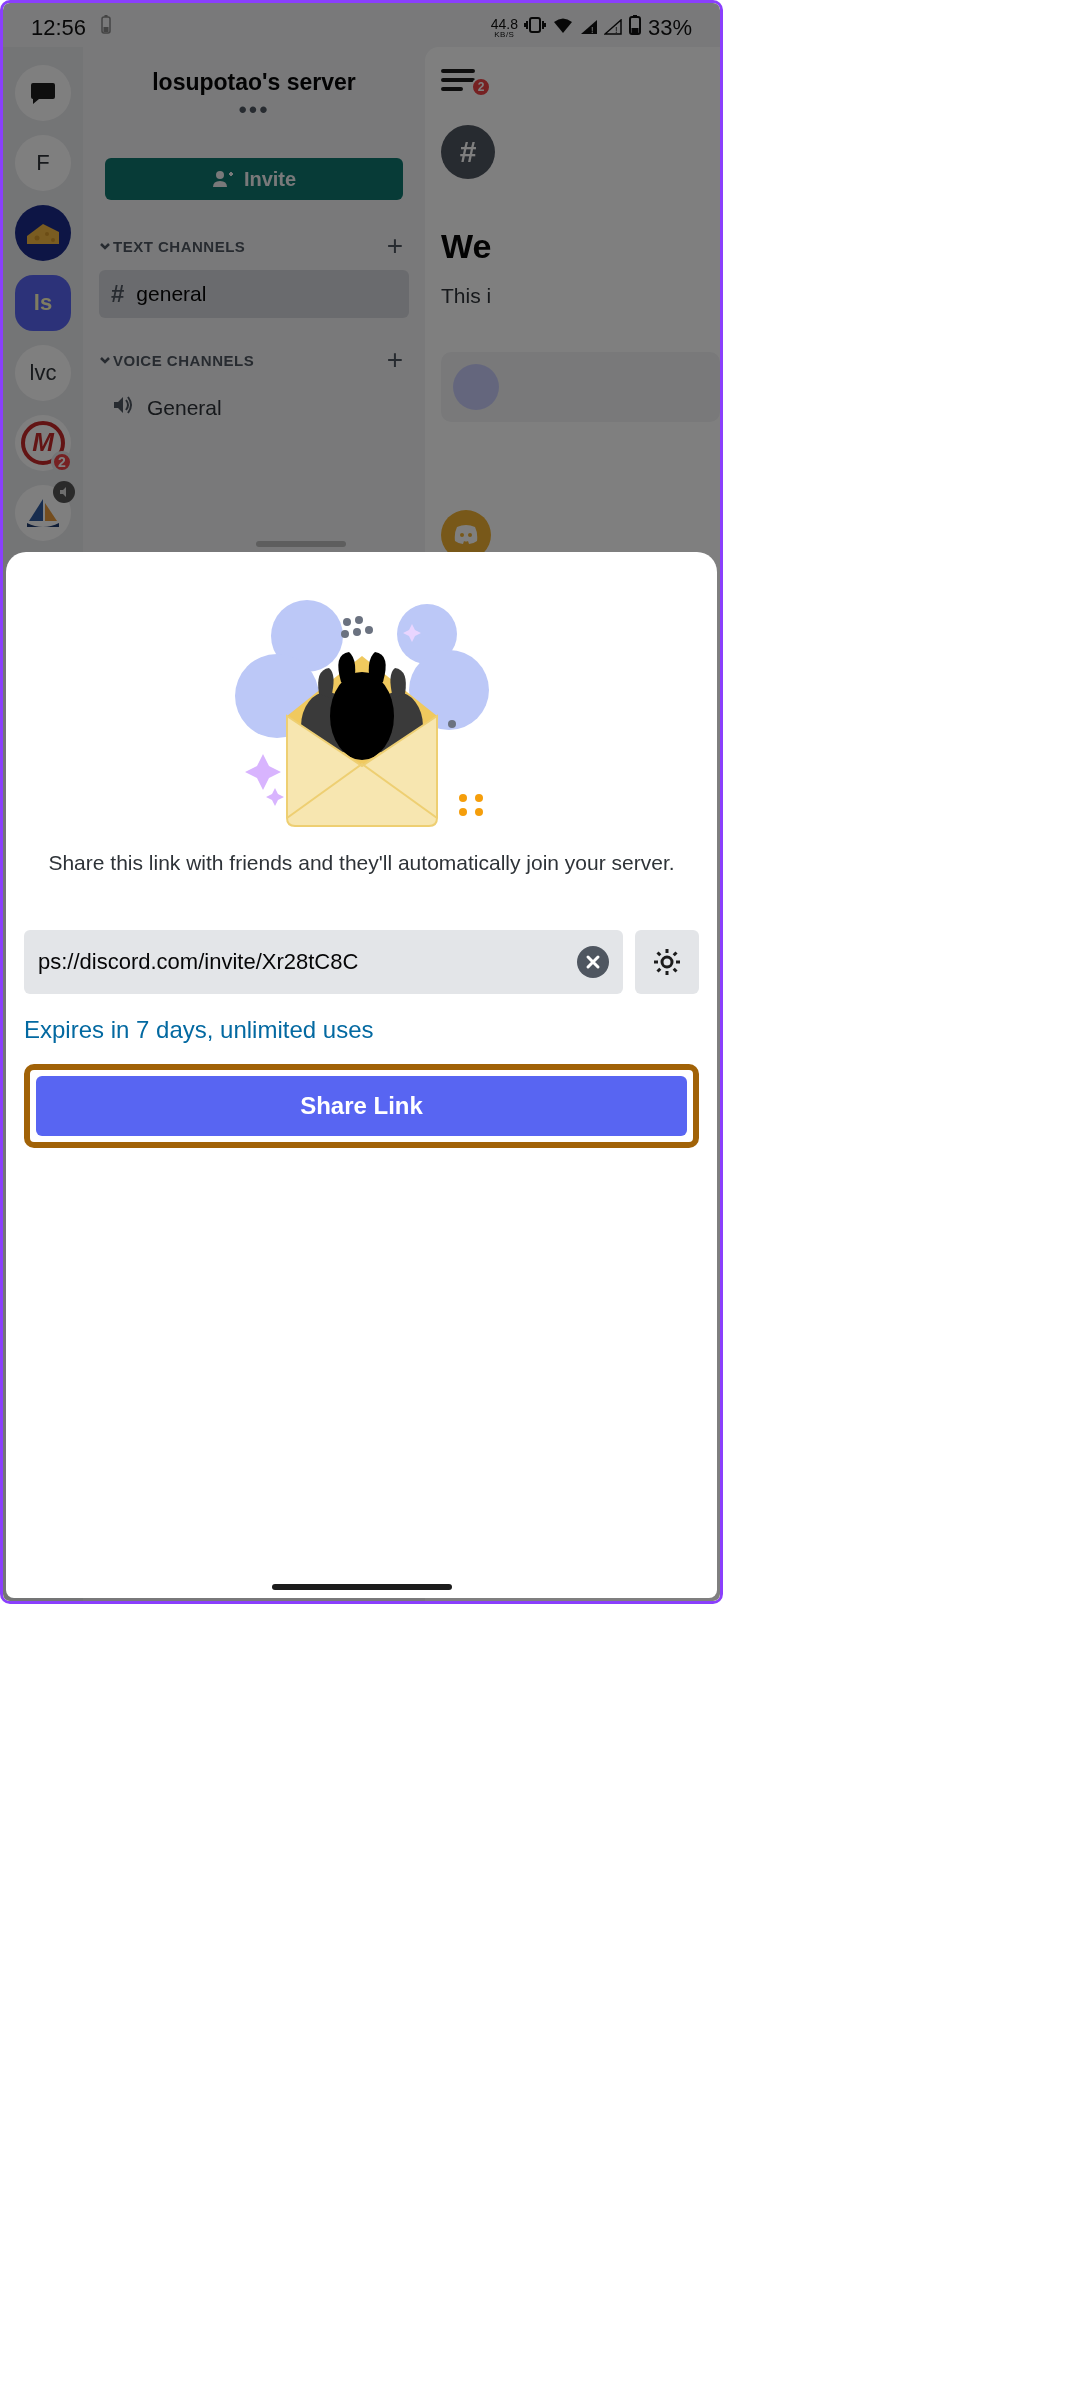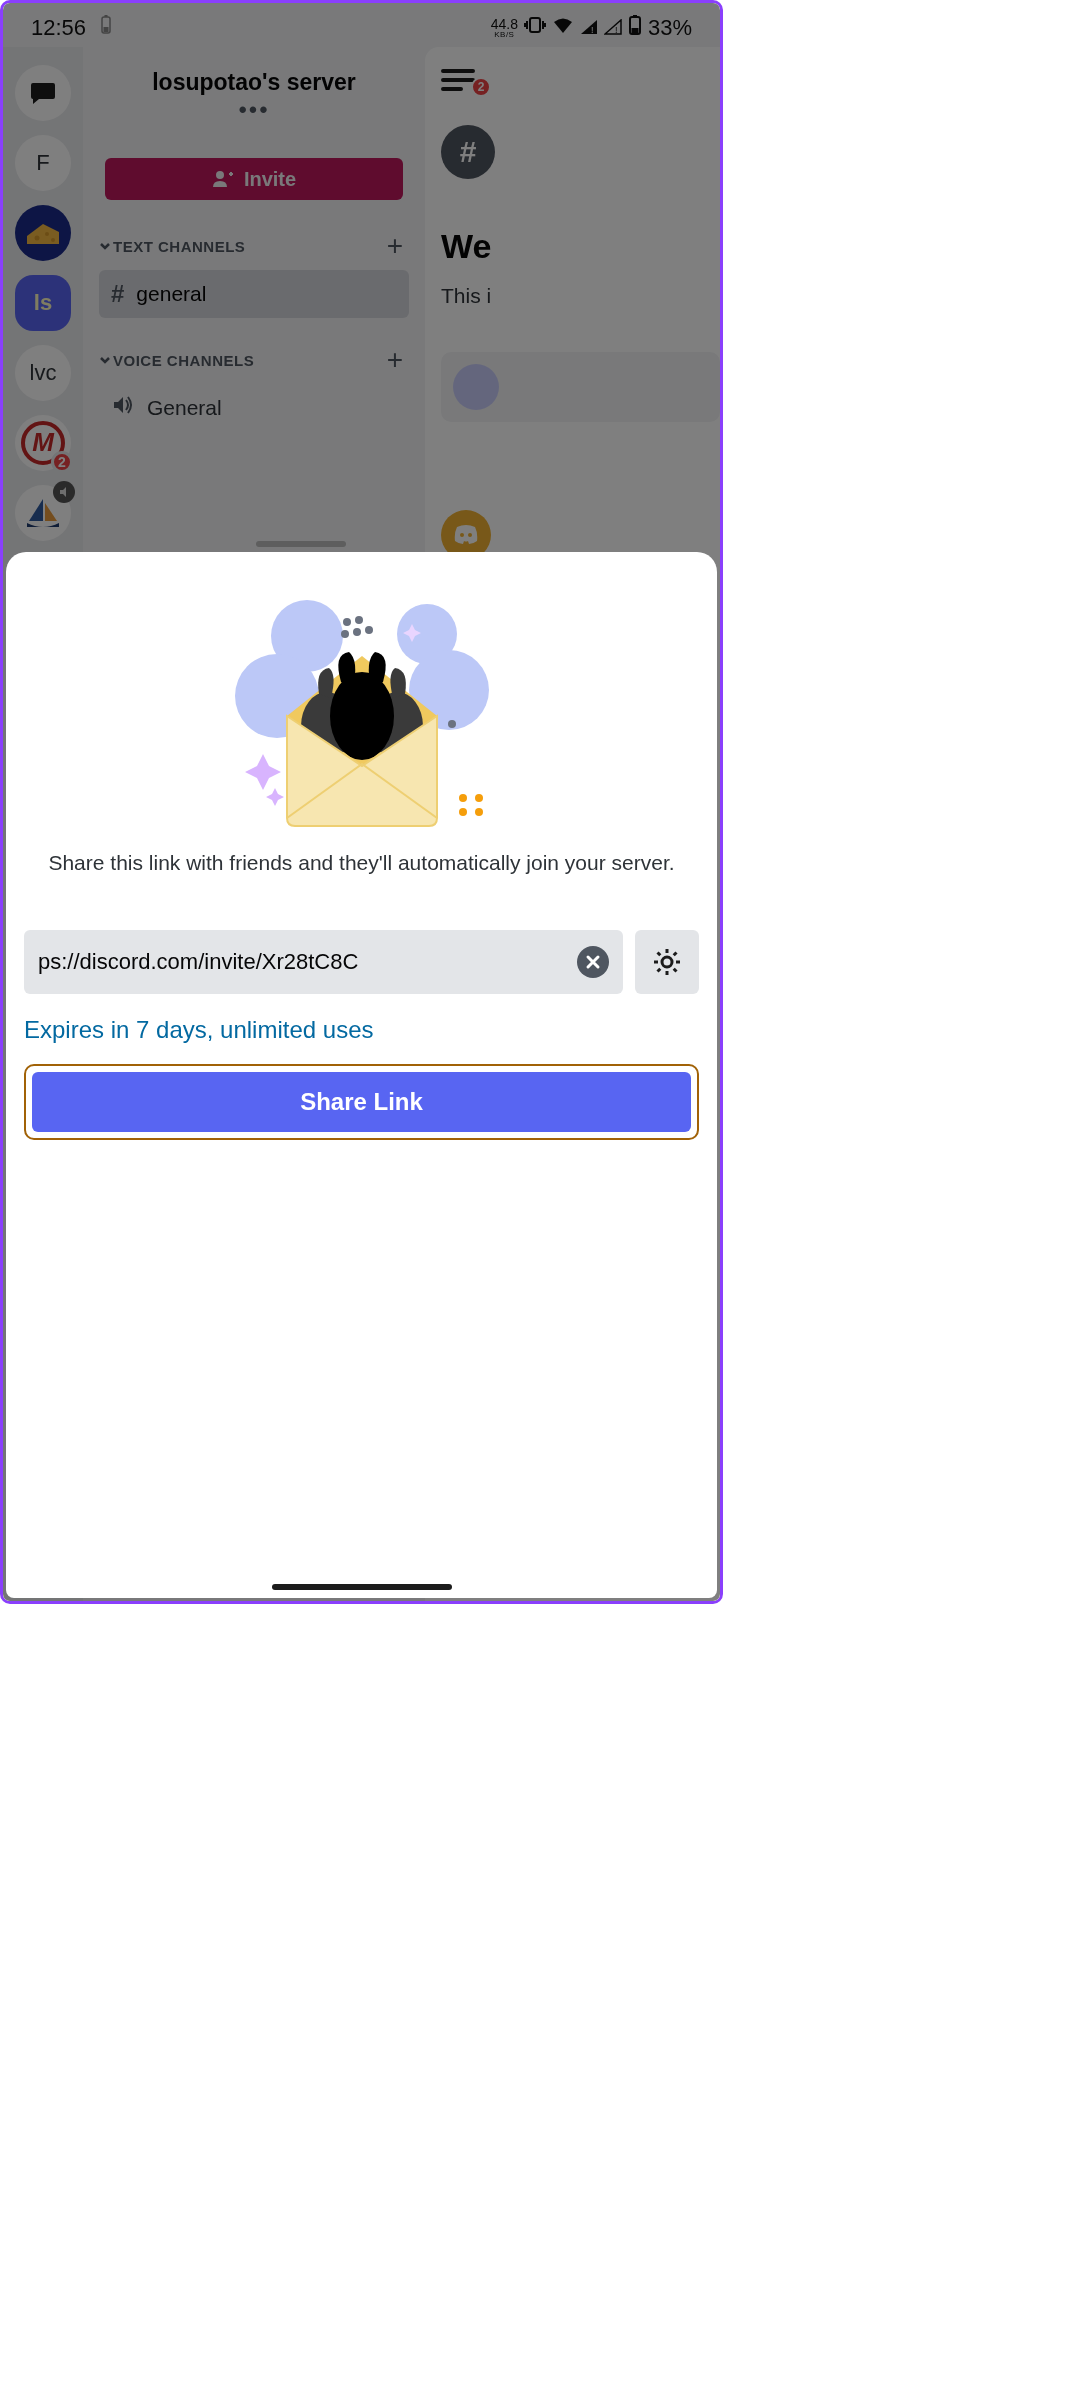--- a/index.html
+++ b/index.html
@@ -60,21 +60,21 @@
   .server-header {
     display: flex; align-items: center; justify-content: space-between;
     padding: 22px 20px 34px 20px;
     flex-direction: column;
   }
   .server-title { font-size: 23px; font-weight: 800; color: #060607; }
   .header-dots { font-size: 24px; color: #4f5660; letter-spacing: 2px; }
 
   .invite-btn {
     margin: 0 16px 26px 16px; height: 42px; border-radius: 6px;
-    background: #be185d; color: #f3f3f4; display:flex; align-items:center; justify-content:center;
+    background: #0f766e; color: #f3f3f4; display:flex; align-items:center; justify-content:center;
     gap: 10px; font-size: 20px; font-weight: 600;
   }
 
   .cat-row {
     display: flex; align-items: center; justify-content: space-between;
     padding: 4px 16px 8px 8px;
   }
   .cat-left { display:flex; align-items:center; gap:0; }
   .cat-label { font-size: 15px; font-weight: 800; color: #4f5660; letter-spacing: .5px; }
   .cat-plus { font-size: 28px; color: #4f5660; font-weight: 400; }
@@ -136,21 +136,21 @@
   .settings-box {
     width: 64px; height: 64px; background:#e3e5e8; border-radius:6px;
     display:flex; align-items:center; justify-content:center;
   }
 
   .expires {
     align-self: flex-start; margin-top: 22px; font-size: 24px; color:#0369a1;
   }
 
   .share-btn-wrap {
-    width: 100%; margin-top: 20px; padding: 6px; border: 2px solid #a16207; border-radius: 10px;
+    width: 100%; margin-top: 20px; padding: 6px; border: 6px solid #a16207; border-radius: 10px;
   }
   .share-btn {
     width:100%; height: 60px; background:#5865f2; border-radius:6px;
     display:flex; align-items:center; justify-content:center;
     color:#fff; font-size:24px; font-weight:700;
   }
 
   .home-ind-sheet {
     position:absolute; bottom:8px; left:50%; transform:translateX(-50%);
     width: 180px; height:6px; border-radius:3px; background:#1c1c1c;

